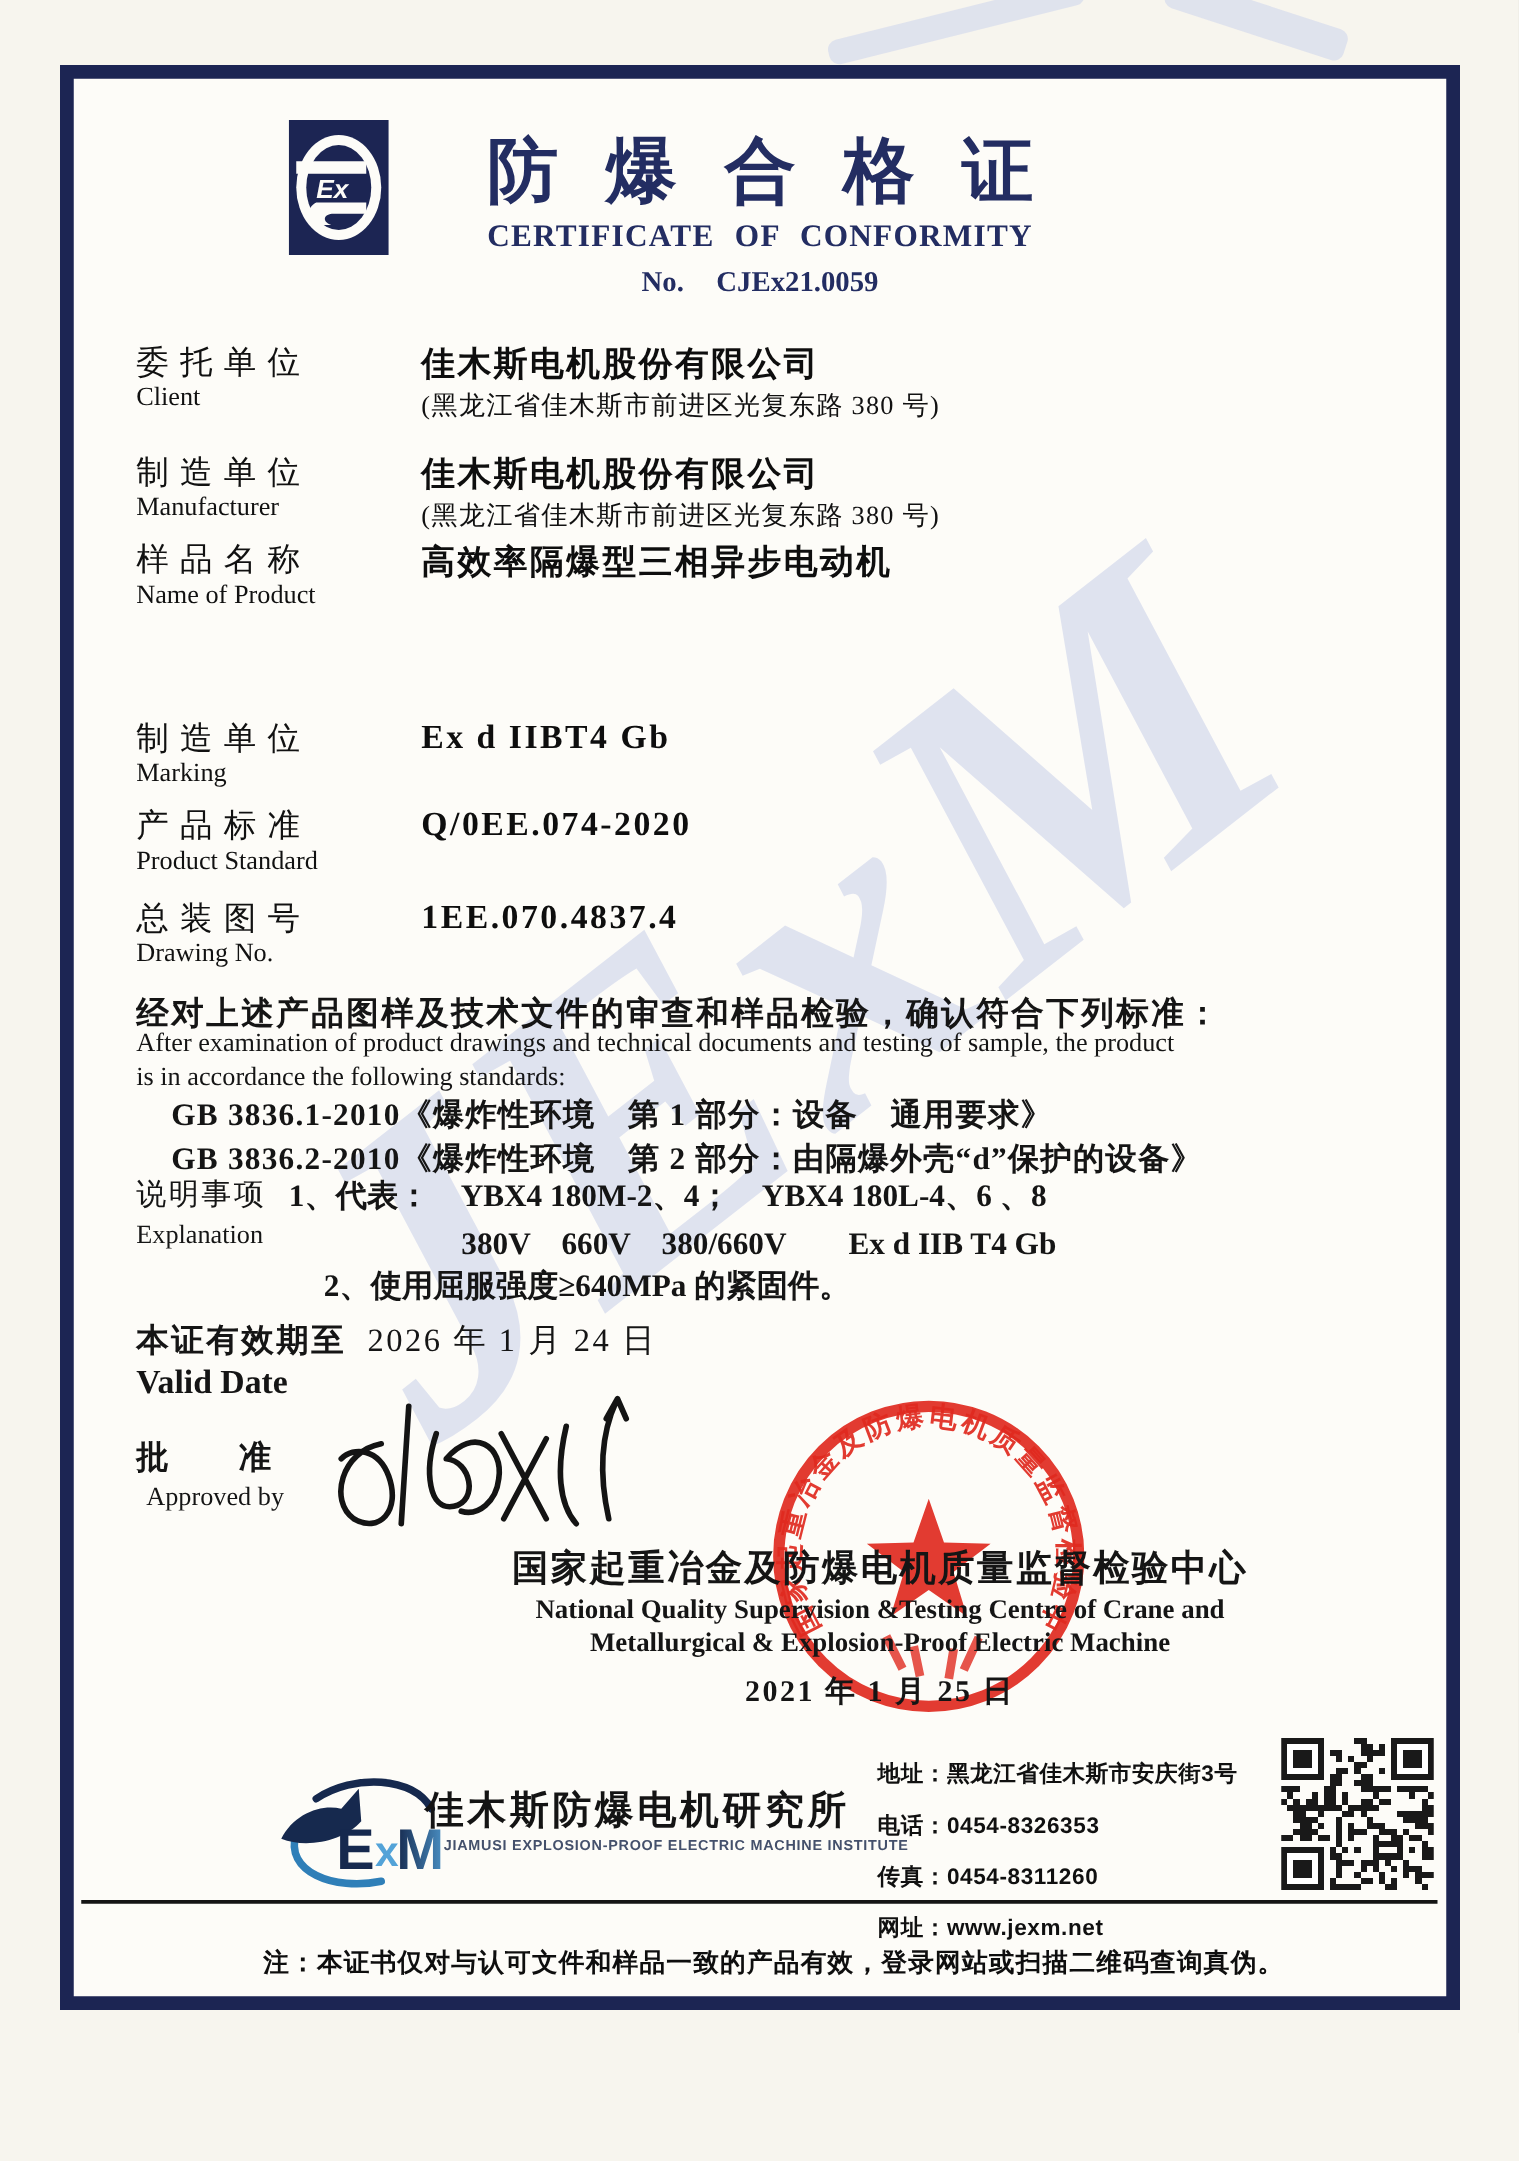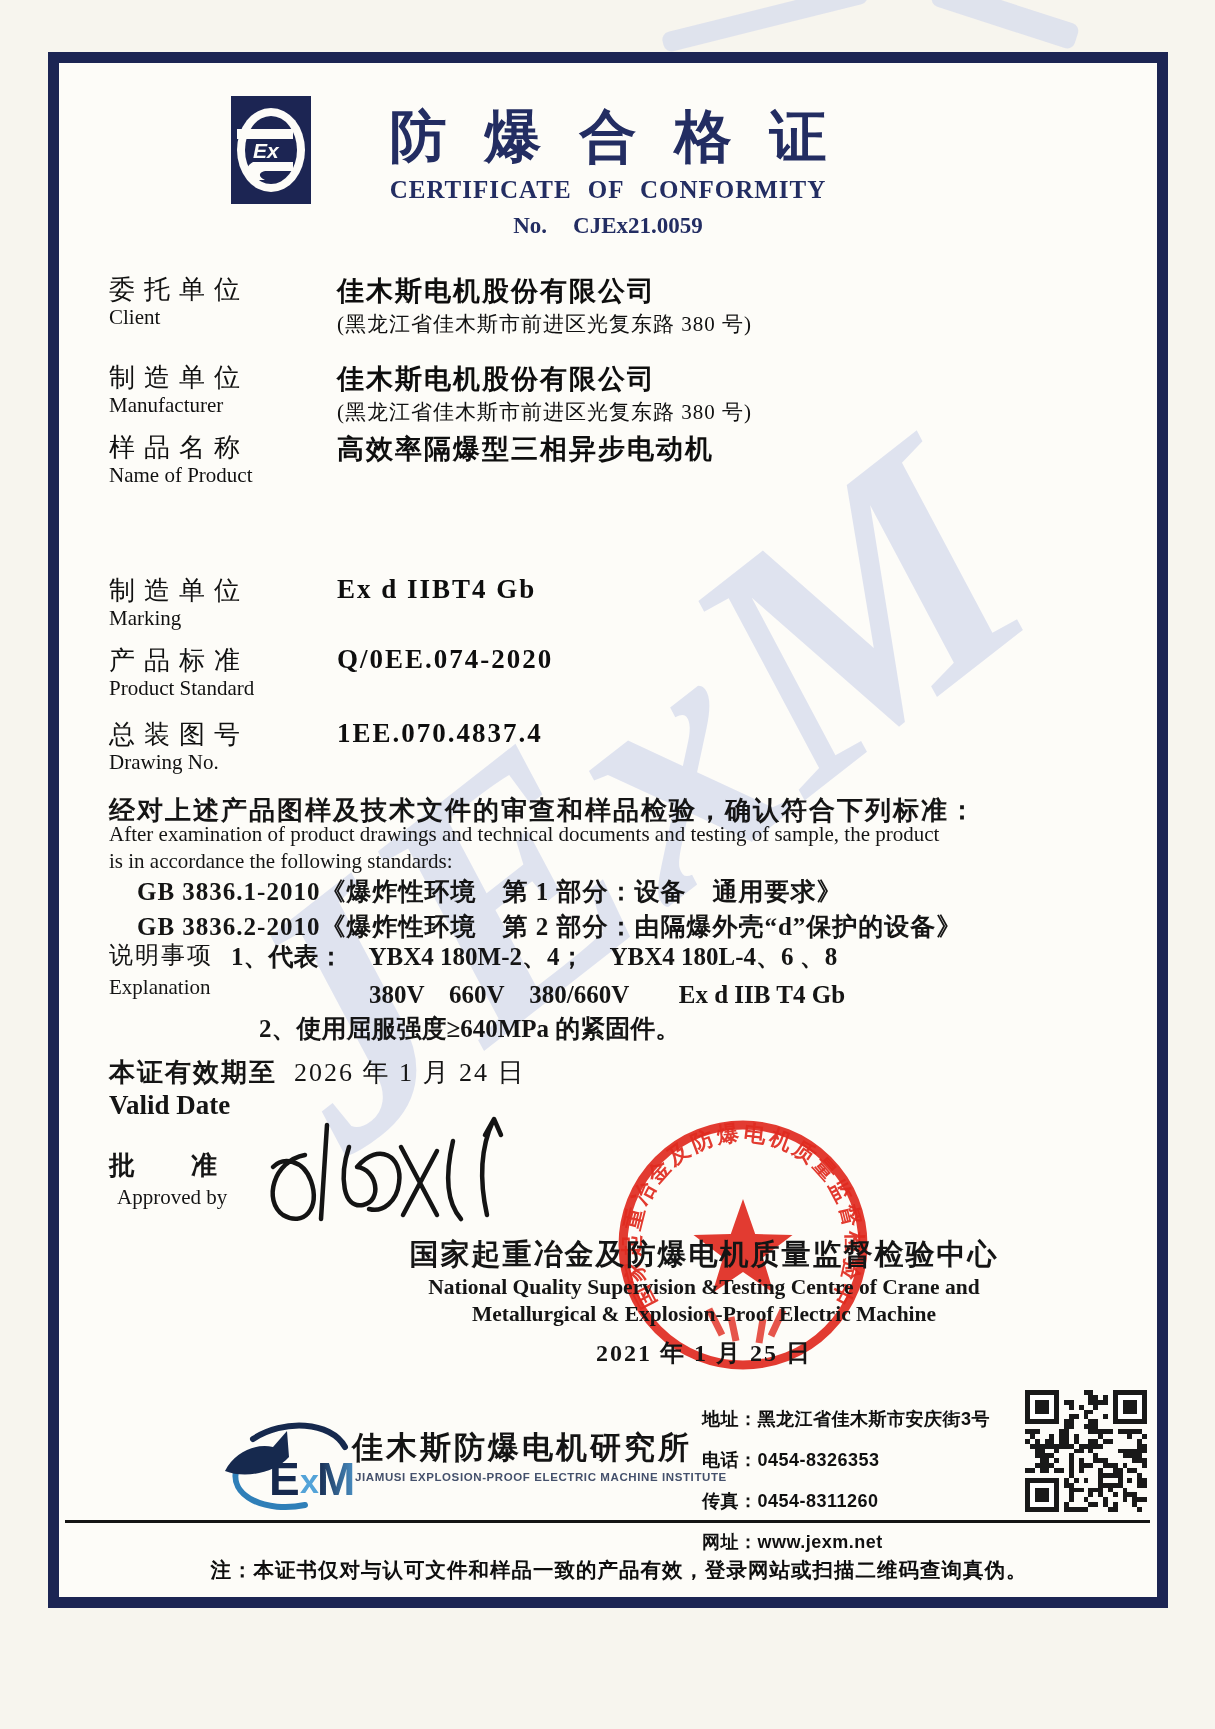--- a/index.html
+++ b/index.html
@@ -43,21 +43,21 @@
   .valid-val{left:235px;top:992px;font-size:26px;font-weight:400;letter-spacing:2px;}
   .appr-cn{left:50px;top:1085px;font-size:26px;font-weight:600;letter-spacing:56px;}
   .appr-en{left:58px;top:1122px;font-size:21px;}
   
   .auth{position:absolute;left:230px;top:1172px;width:830px;text-align:center;}
   .auth-cn{position:absolute;left:0;width:100%;top:0;font-size:29px;font-weight:700;letter-spacing:2px;}
   .auth-en1{position:absolute;left:0;width:100%;top:40px;font-size:21.5px;font-weight:700;}
   .auth-en2{position:absolute;left:0;width:100%;top:67px;font-size:21.5px;font-weight:700;}
   .auth-date{position:absolute;left:0;width:100%;top:102px;font-size:24px;font-weight:700;letter-spacing:2px;}
   
-  .inst-cn{left:293px;top:1364px;font-size:31px;font-weight:700;letter-spacing:3px;
+  .inst-cn{left:281px;top:1364px;font-size:31px;font-weight:700;letter-spacing:3px;
            font-family:"Liberation Sans","DejaVu Sans",sans-serif;color:#141414;}
   .inst-en{left:296px;top:1408px;font-size:11.5px;font-weight:600;letter-spacing:.6px;
            font-family:"Liberation Sans","DejaVu Sans",sans-serif;color:#44506b;}
   .contact{position:absolute;left:643px;top:1332px;font-family:"Liberation Sans","DejaVu Sans",sans-serif;}
   .contact .line{height:29px;font-size:18px;font-weight:700;color:#101010;letter-spacing:.5px;margin-top:12px;}
   .divider{left:6px;top:1457px;width:1085px;height:3px;background:#151515;}
   .note{left:60px;top:1474px;width:1000px;text-align:center;font-size:20.5px;font-weight:700;
         letter-spacing:1px;font-family:"Liberation Sans","DejaVu Sans",sans-serif;color:#0e0e0e;margin-top:19px;}
   svg{display:block;}
 </style>

